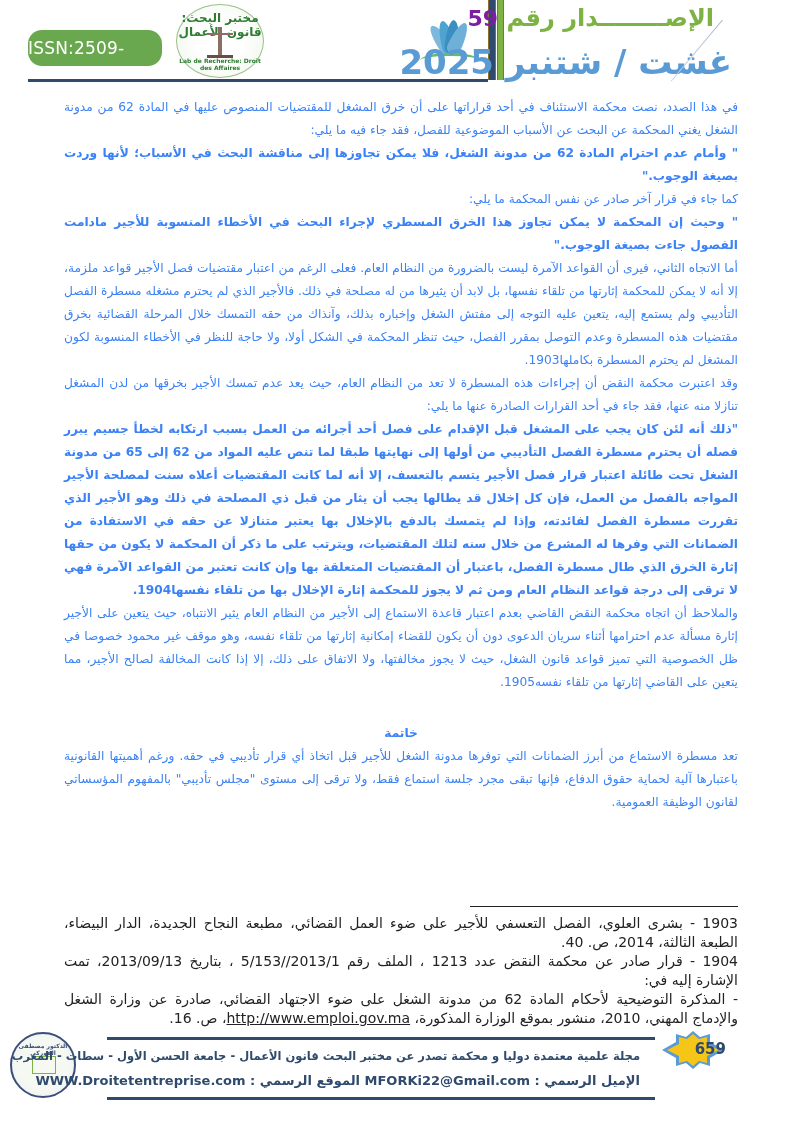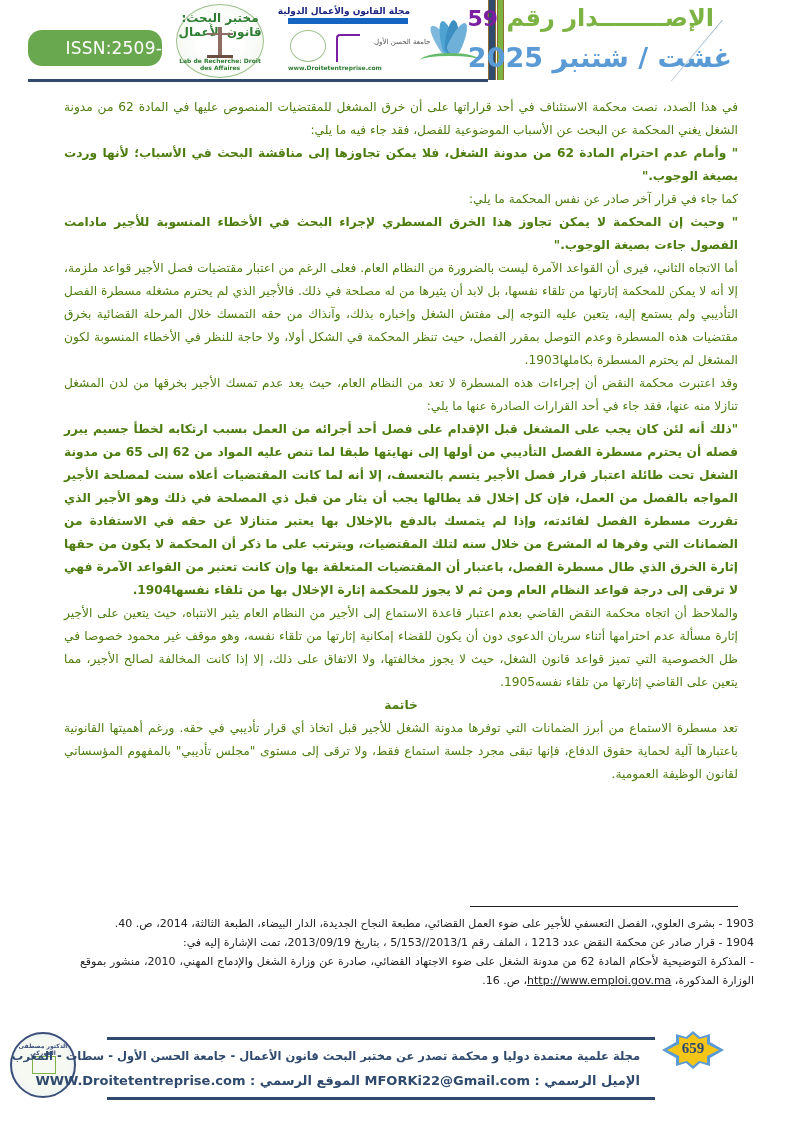--- a/index.html
+++ b/index.html
@@ -1,20 +1,20 @@
 <!DOCTYPE html>
 <html><head>
   <meta charset="utf-8">
   <style>
     html, body { margin: 0; padding: 0; background: #ffffff; }
     body { width: 794px; height: 1123px; position: relative; overflow: hidden; font-family: "DejaVu Sans", sans-serif; color: #111; }
 
     
     .header { position: absolute; left: 0; top: 0; width: 794px; height: 86px; }
-    .issn { position: absolute; left: 28px; top: 30px; width: 134px; height: 36px; background: #6aa84f; border-radius: 14px; color: #fff; font-family: "DejaVu Sans", sans-serif; font-size: 17px; line-height: 36px; text-align: right; letter-spacing: 0.2px; }
+    .issn { position: absolute; left: 28px; top: 30px; width: 134px; height: 36px; background: #6aa84f; border-radius: 14px; color: #fff; font-family: "DejaVu Sans", sans-serif; font-size: 17px; line-height: 36px; text-align: left; letter-spacing: 0.2px; }
     .lab-logo { position: absolute; left: 176px; top: 4px; width: 86px; height: 72px; border: 1px solid #9bbf8a; border-radius: 50%; background: radial-gradient(circle, #fff 40%, #eef5e8 100%); }
     .lab-logo .ring-text { position: absolute; left: 0; right: 0; top: 6px; text-align: center; font-size: 12px; color: #2e7d32; font-weight: bold; }
     .lab-logo .ring-bottom { position: absolute; left: 0; right: 0; bottom: 6px; text-align: center; font-size: 6px; color: #2e7d32; font-weight: bold; }
     .lab-logo .scales { position: absolute; left: 30px; top: 22px; width: 26px; height: 28px; border-bottom: 3px solid #6d4c41; }
     .lab-logo .scales::before { content: ""; position: absolute; left: 11px; top: 0; width: 4px; height: 28px; background: #8d6e63; }
     .lab-logo .scales::after { content: ""; position: absolute; left: 0; top: 6px; width: 26px; height: 2px; background: #8d6e63; }
 
     .journal-banner { position: absolute; left: 284px; top: 4px; width: 196px; height: 72px; }
     .journal-banner .jb-title { position: absolute; right: 70px; top: 2px; font-size: 9px; font-weight: bold; color: #1a237e; white-space: nowrap; }
     .journal-banner .jb-strip { position: absolute; left: 4px; top: 14px; width: 120px; height: 6px; background: #1565c0; }
@@ -24,69 +24,61 @@
     .journal-banner .jb-url { position: absolute; left: 4px; top: 60px; font-size: 6px; color: #2e7d32; font-weight: bold; }
     .book-logo { position: absolute; left: 414px; top: 4px; width: 72px; height: 72px; }
     .book-logo .leaf { position: absolute; width: 14px; height: 34px; border-radius: 50% 50% 50% 50% / 80% 80% 20% 20%; background: #4fa3d1; transform-origin: bottom center; bottom: 22px; left: 30px; }
     .book-logo .book { position: absolute; left: 6px; bottom: 8px; width: 60px; height: 12px; border-top: 3px solid #66bb6a; border-radius: 50% 50% 0 0; }
 
     .vbar1 { position: absolute; left: 488px; top: 0; width: 6px; height: 80px; background: #2f4a6d; border-left: 1px solid #8d6e2c; border-right: 1px solid #8d6e2c; }
     .vbar2 { position: absolute; left: 497px; top: 0; width: 5px; height: 80px; background: #7cb342; border-left: 1px solid #8d6e2c; border-right: 1px solid #8d6e2c; }
 
     .issue-line { position: absolute; left: 514px; top: 4px; width: 200px; direction: rtl; text-align: right; font-size: 24px; font-weight: bold; color: #7cb342; white-space: nowrap; }
     .issue-line .issue-num { color: #7b1fa2; font-size: 22px; }
-    .date-line { position: absolute; left: 512px; top: 42px; width: 220px; direction: rtl; text-align: left; font-size: 27px; font-weight: bold; color: #5b9bd5; white-space: nowrap; }
+    .date-line { position: absolute; left: 512px; top: 42px; width: 220px; direction: rtl; text-align: left; font-size: 34px; font-weight: bold; color: #5b9bd5; white-space: nowrap; }
     .diag { position: absolute; left: 722px; top: 20px; width: 1px; height: 80px; background: linear-gradient(#9fb3c8, #c5d3e0); transform: rotate(40deg); transform-origin: top; }
 
     .header-rule { position: absolute; left: 28px; top: 79px; width: 460px; height: 3px; background: #2f4a6d; }
 
     
-    .content { position: absolute; left: 64px; top: 96px; width: 674px; direction: rtl; text-align: justify; font-family: "DejaVu Sans", sans-serif; font-size: 12.2px; line-height: 23px; color: #4d7c0f; }
+    .content { position: absolute; left: 64px; top: 96px; width: 674px; direction: rtl; text-align: justify; font-family: "DejaVu Sans", sans-serif; font-size: 12.2px; line-height: 23px; color: #3b82f6; }
     .content p { margin: 0; }
     .content .q { font-weight: bold; }
-    .content .heading { text-align: center; font-weight: bold; }
+    .content .heading { text-align: center; font-weight: bold; margin-top: 28px; }
 
     
     .fn-rule { position: absolute; left: 470px; top: 906px; width: 268px; height: 1px; background: #222; }
-    .footnotes { position: absolute; left: 80px; top: 914px; width: 674px; direction: rtl; text-align: justify; font-size: 11px; line-height: 19px; color: #222; }
+    .footnotes { position: absolute; left: 64px; top: 914px; width: 674px; direction: rtl; text-align: justify; font-size: 14px; line-height: 19px; color: #222; }
     .footnotes p { margin: 0; }
     .footnotes .link { text-decoration: underline; color: #222; }
 
     
     .footer-seal { position: absolute; left: 10px; top: 1032px; width: 62px; height: 62px; border: 2px solid #3b4f7a; border-radius: 50%; background: radial-gradient(circle, #f6f9f2 55%, #e8eef5 100%); }
     .footer-seal .s-text { position: absolute; left: 0; right: 0; top: 8px; text-align: center; font-size: 6px; color: #3b4f7a; font-weight: bold; }
     .footer-seal .s-inner { position: absolute; left: 20px; top: 22px; width: 22px; height: 16px; border: 1px solid #7cb342; }
     .footer-rule-top { position: absolute; left: 107px; top: 1037px; width: 548px; height: 3px; background: #2f4a6d; }
     .footer-rule-bot { position: absolute; left: 107px; top: 1097px; width: 548px; height: 3px; background: #2f4a6d; }
     .footer-line1 { position: absolute; left: 100px; top: 1049px; width: 540px; direction: rtl; text-align: right; font-size: 11.5px; font-weight: bold; color: #2f4a6d; white-space: nowrap; }
     .footer-line2 { position: absolute; left: 100px; top: 1073px; width: 540px; direction: rtl; text-align: right; font-size: 13px; font-weight: bold; color: #2f4a6d; white-space: nowrap; }
     .page-badge { position: absolute; left: 660px; top: 1030px; width: 66px; height: 40px; }
     .page-badge svg { position: absolute; left: 0; top: 0; }
-    .page-badge .pnum { position: absolute; left: 0; right: 0; top: 10px; text-align: center; font-size: 15px; font-weight: bold; color: #2f4a6d; font-family: Liberation Serif, serif; }
+    .page-badge .pnum { position: absolute; left: 0; right: 0; top: 10px; text-align: right; font-size: 15px; font-weight: bold; color: #2f4a6d; }
   </style>
 </head>
 <body>
 
 <div class="header">
   <div class="issn">ISSN:2509-0291</div>
 
   <div class="lab-logo">
     <div class="ring-text">مختبر البحث: قانون الأعمال</div>
     <div class="scales"></div>
     <div class="ring-bottom">Lab de Recherche: Droit des Affaires</div>
   </div>
 
-  <div class="journal-banner">
-    <div class="jb-title">مجلة القانون والأعمال الدولية</div>
-    <div class="jb-strip"></div>
-    <div class="jb-mini"></div>
-    <div class="jb-uni"></div>
-    <div class="jb-uni-text">جامعة الحسن الأول</div>
-    <div class="jb-url">www.Droitetentreprise.com</div>
-  </div>
 
   <div class="book-logo">
     <div class="leaf" style="transform: rotate(-35deg); background:#7fb8dd;"></div>
     <div class="leaf" style="transform: rotate(-15deg);"></div>
     <div class="leaf" style="transform: rotate(5deg); background:#3b8ec2;"></div>
     <div class="leaf" style="transform: rotate(25deg); background:#6fb0d8;"></div>
     <div class="book"></div>
   </div>
 
   <div class="vbar1"></div>
@@ -111,21 +103,21 @@
   <p>وقد اعتبرت محكمة النقض أن إجراءات هذه المسطرة لا تعد من النظام العام، حيث يعد عدم تمسك الأجير بخرقها من لدن المشغل تنازلا منه عنها، فقد جاء في أحد القرارات الصادرة عنها ما يلي:</p>
   <p class="q">"ذلك أنه لئن كان يجب على المشغل قبل الإقدام على فصل أحد أجرائه من العمل بسبب ارتكابه لخطأ جسيم يبرر فصله أن يحترم مسطرة الفصل  التأديبي من أولها إلى نهايتها طبقا لما تنص عليه المواد من 62 إلى 65 من مدونة الشغل تحت طائلة اعتبار قرار فصل الأجير يتسم بالتعسف، إلا أنه  لما كانت المقتضيات أعلاه سنت لمصلحة الأجير المواجه بالفصل من العمل، فإن كل إخلال قد يطالها يجب أن يثار من قبل ذي المصلحة في ذلك وهو الأجير الذي تقررت مسطرة الفصل لفائدته، وإذا لم يتمسك بالدفع بالإخلال بها يعتبر متنازلا عن حقه في الاستفادة من الضمانات التي وفرها له المشرع من خلال سنه لتلك المقتضيات، ويترتب على ما ذكر أن المحكمة لا يكون من حقها إثارة الخرق الذي طال مسطرة الفصل، باعتبار أن المقتضيات المتعلقة بها وإن كانت تعتبر من القواعد الآمرة فهي لا ترقى إلى درجة قواعد النظام العام ومن ثم لا يجوز للمحكمة إثارة الإخلال بها من تلقاء نفسها1904.</p>
   <p>والملاحظ أن اتجاه محكمة النقض القاضي بعدم اعتبار قاعدة الاستماع إلى الأجير من النظام العام يثير الانتباه، حيث يتعين على الأجير إثارة مسألة عدم احترامها أثناء سريان الدعوى دون أن يكون للقضاء إمكانية إثارتها من تلقاء نفسه، وهو موقف غير محمود خصوصا في ظل الخصوصية التي تميز قواعد قانون الشغل، حيث لا يجوز مخالفتها، ولا الاتفاق على ذلك، إلا إذا كانت المخالفة لصالح الأجير، مما يتعين على القاضي إثارتها من تلقاء نفسه1905.</p>
   <p class="heading">خاتمة</p>
   <p>تعد مسطرة الاستماع من أبرز الضمانات التي توفرها مدونة الشغل للأجير قبل اتخاذ أي قرار تأديبي في حقه. ورغم أهميتها القانونية باعتبارها آلية لحماية حقوق الدفاع، فإنها تبقى مجرد جلسة استماع فقط، ولا ترقى إلى مستوى "مجلس تأديبي" بالمفهوم المؤسساتي لقانون الوظيفة العمومية.</p>
 </div>
 
 <div class="fn-rule"></div>
 <div class="footnotes">
   <p>1903 - بشرى العلوي، الفصل التعسفي للأجير على ضوء العمل القضائي، مطبعة النجاح الجديدة، الدار البيضاء، الطبعة الثالثة، 2014، ص. 40.</p>
-  <p>1904 - قرار صادر عن محكمة النقض عدد 1213 ، الملف رقم 2013/1//5/153 ، بتاريخ 2013/09/19، تمت الإشارة إليه في:</p>
+  <p>1904 - قرار صادر عن محكمة النقض عدد 1213 ، الملف رقم 2013/1//5/153 ، بتاريخ 2013/09/13، تمت الإشارة إليه في:</p>
   <p>
     <span>- المذكرة التوضيحية لأحكام المادة 62 من مدونة الشغل على ضوء الاجتهاد القضائي، صادرة عن وزارة الشغل والإدماج المهني، 2010، منشور بموقع الوزارة المذكورة، </span><a class="link">http://www.emploi.gov.ma</a><span>، ص. 16.</span>
   </p>
 </div>
 
 <div class="footer-seal">
   <div class="s-text">الدكتور مصطفى الفوركي</div>
   <div class="s-inner"></div>
 </div>
 <div class="footer-rule-top"></div>

